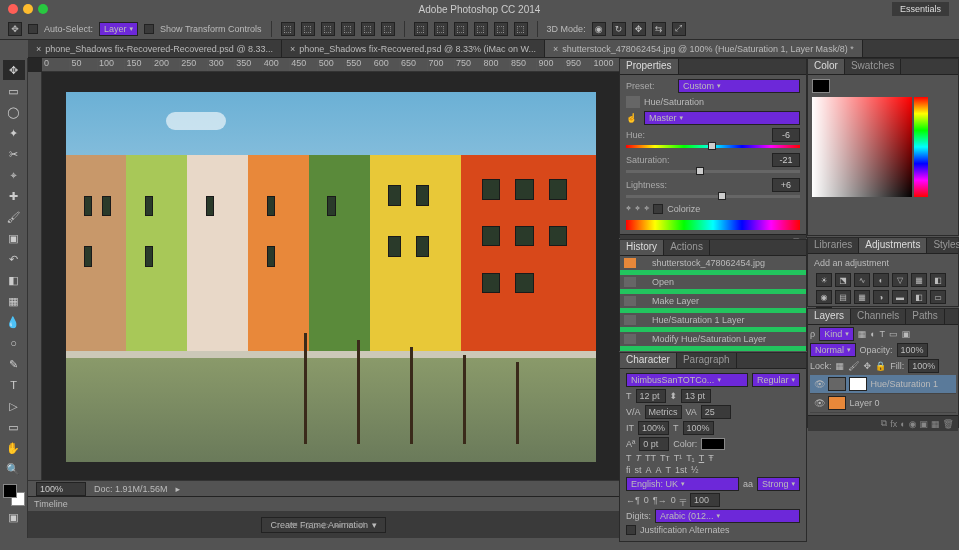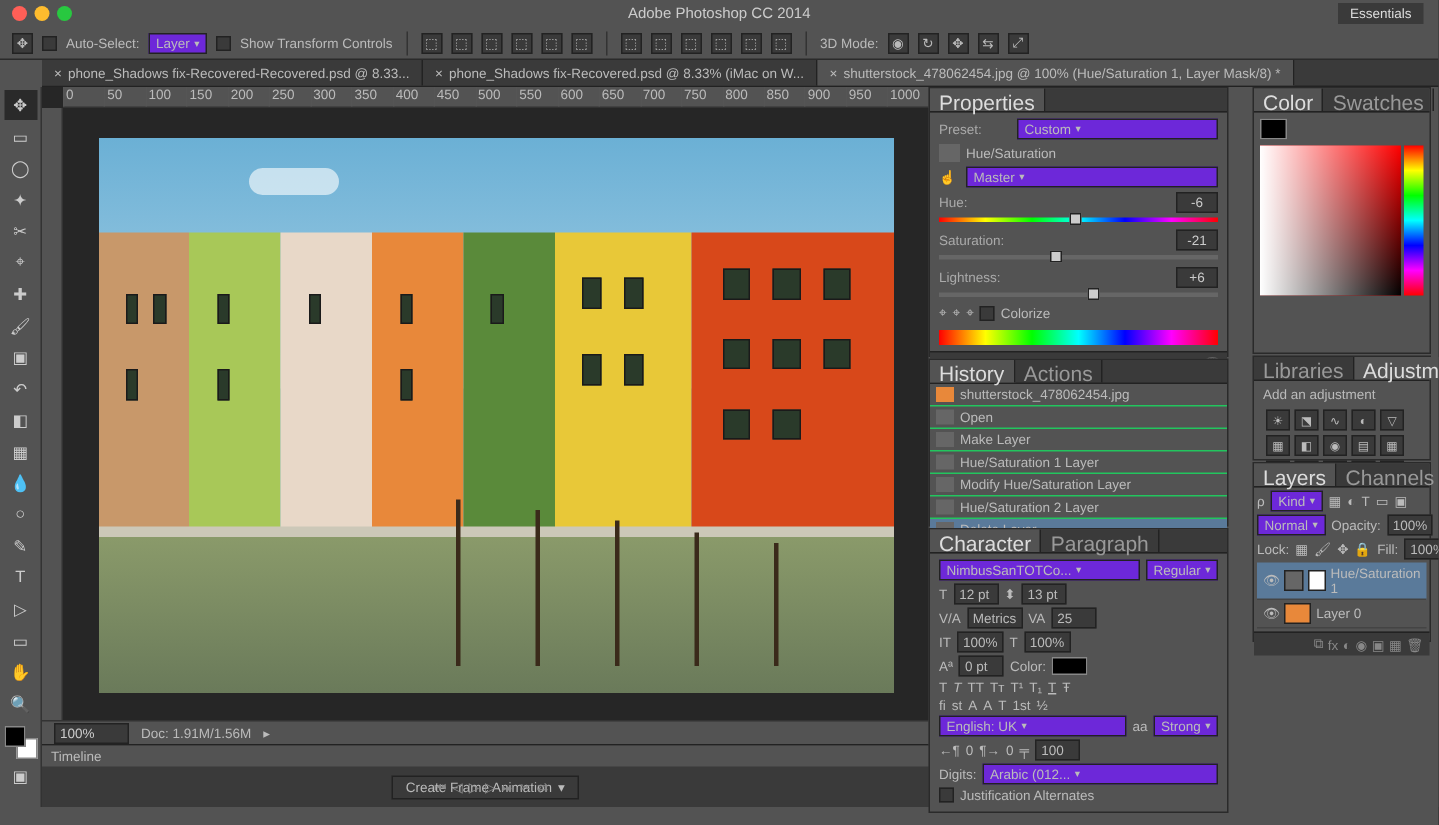--- a/index.html
+++ b/index.html
@@ -43,36 +43,36 @@
 .pole { position:absolute; width:3px; background:#3a2a1a; bottom:5%; }
 .statusbar { position:absolute; bottom:42px; left:0; right:0; height:16px; background:#535353; border-top:1px solid #333; display:flex; align-items:center; padding-left:8px; gap:8px; }
 .timeline { position:absolute; bottom:0; left:0; right:0; height:42px; background:#3a3a3a; border-top:1px solid #222;margin-top:20px; }
 .tl-hdr { height:14px; background:#535353; padding-left:6px; display:flex; align-items:center; }
 .tl-body { display:flex; align-items:center; justify-content:center; height:28px; gap:6px; }
 .tl-ctrl { display:flex; gap:4px; padding-left:8px; position:absolute; }
 .tl-ctrl span { font-size:9px; color:#888; }
 .btn-frame { background:#3a3a3a; border:1px solid #222; padding:2px 8px; display:flex; align-items:center; gap:4px; }
 .right-panels { width:340px; background:#535353; display:flex; }
 .mid-col { width:200px; display:flex; flex-direction:column; }
-.right-col { width:135px; display:flex; flex-direction:column;padding-left:16px; }
+.right-col { width:152px; display:flex; flex-direction:column; }
 .panel { background:#535353; border:1px solid #2a2a2a; margin-bottom:1px; }
 .panel-tabs { height:16px; background:#3a3a3a; display:flex; border-bottom:1px solid #222; }
-.panel-tab { padding:1px 6px; font-size:14px; color:#999; border-right:1px solid #222; }
+.panel-tab { padding:1px 6px; font-size:10px; color:#999; border-right:1px solid #222; }
 .panel-tab.active { background:#535353; color:#ddd; }
 .panel-body { padding:4px 6px; }
 .prop-row { display:flex; align-items:center; gap:4px; margin-bottom:3px; font-size:9px; }
 .prop-row label { width:48px; color:#aaa; }
 .prop-row .val { width:28px; background:#3a3a3a; border:1px solid #222; text-align:center; padding:1px; }
 .slider { flex:1; height:8px; position:relative; }
 .slider .track { height:3px; background:linear-gradient(90deg,red,yellow,lime,cyan,blue,magenta,red); }
 .slider.gray .track { background:#666; }
 .slider .thumb { position:absolute; width:8px; height:8px; background:#ccc; border:1px solid #222; top:-3px; }
 .hue-strip { height:10px; background:linear-gradient(90deg,red,yellow,lime,cyan,blue,magenta,red); margin-top:6px; }
 .hist-list { max-height:90px; overflow:auto; }
-.hist-item { display:flex; align-items:center; gap:4px; padding:2px 4px; border-bottom:1px solid #22c55e; }
+.hist-item { display:flex; align-items:center; gap:16px; padding:2px 4px; border-bottom:5px solid #22c55e; }
 .hist-item.sel { background:#5a7a9a; color:#fff; }
 .hist-item .hi { width:12px; height:10px; background:#666; }
 .color-picker { height:160px; padding:4px; }
 .cp-main { display:flex; gap:2px; }
 .cp-sat { width:100px; height:100px; background:linear-gradient(to right,#fff,transparent),linear-gradient(to top,#000,transparent),red; }
 .cp-hue { width:14px; height:100px; background:linear-gradient(red,yellow,lime,cyan,blue,magenta,red); }
 .cp-sw { width:18px; height:14px; background:#000; border:1px solid #888; }
 .adj-icons { display:flex; flex-wrap:wrap; gap:3px; padding:2px; }
 .adj-icons span { width:16px; height:14px; background:#3a3a3a; border:1px solid #222; display:flex; align-items:center; justify-content:center; font-size:8px; }
 .layer-list { }

